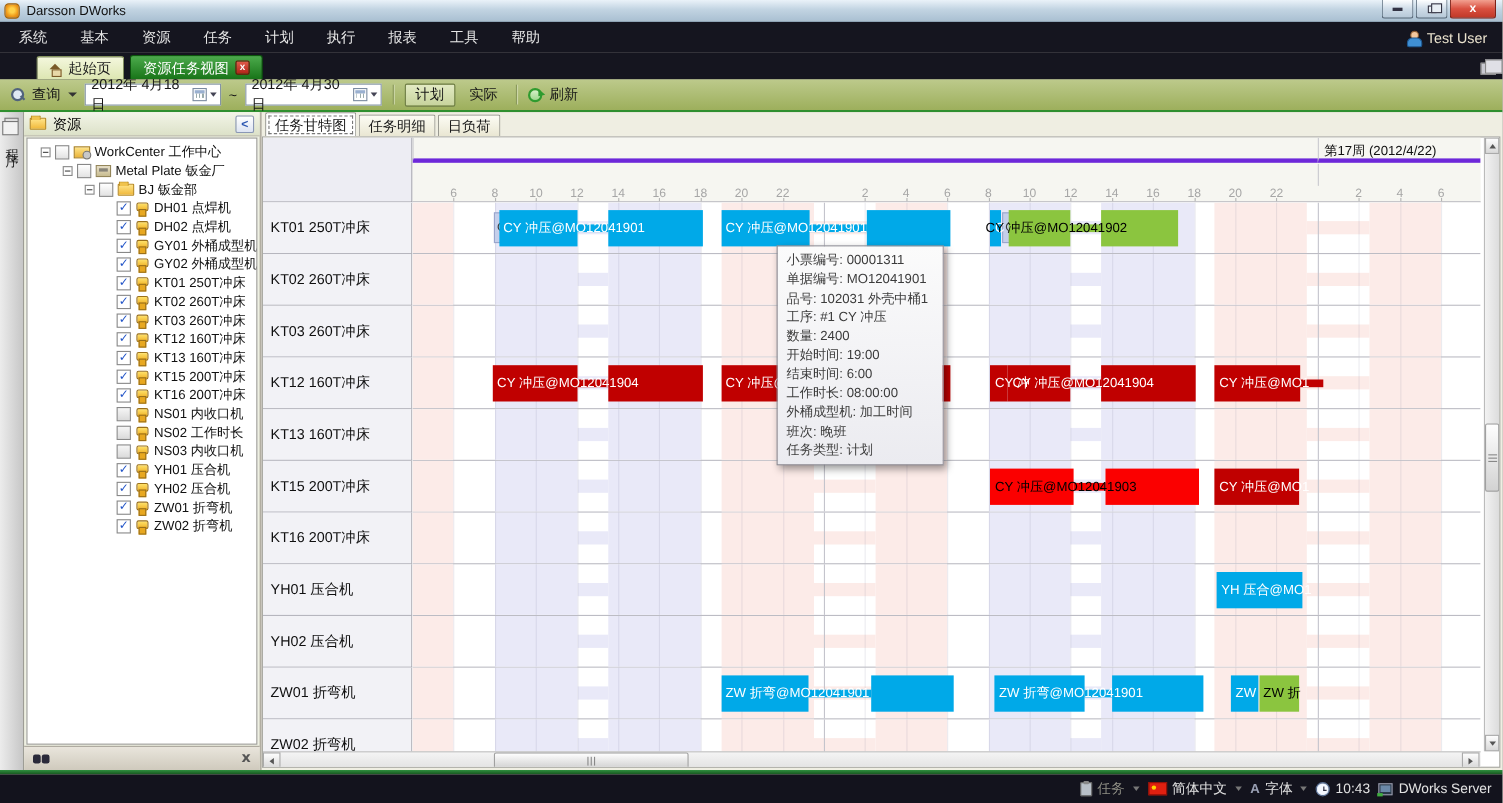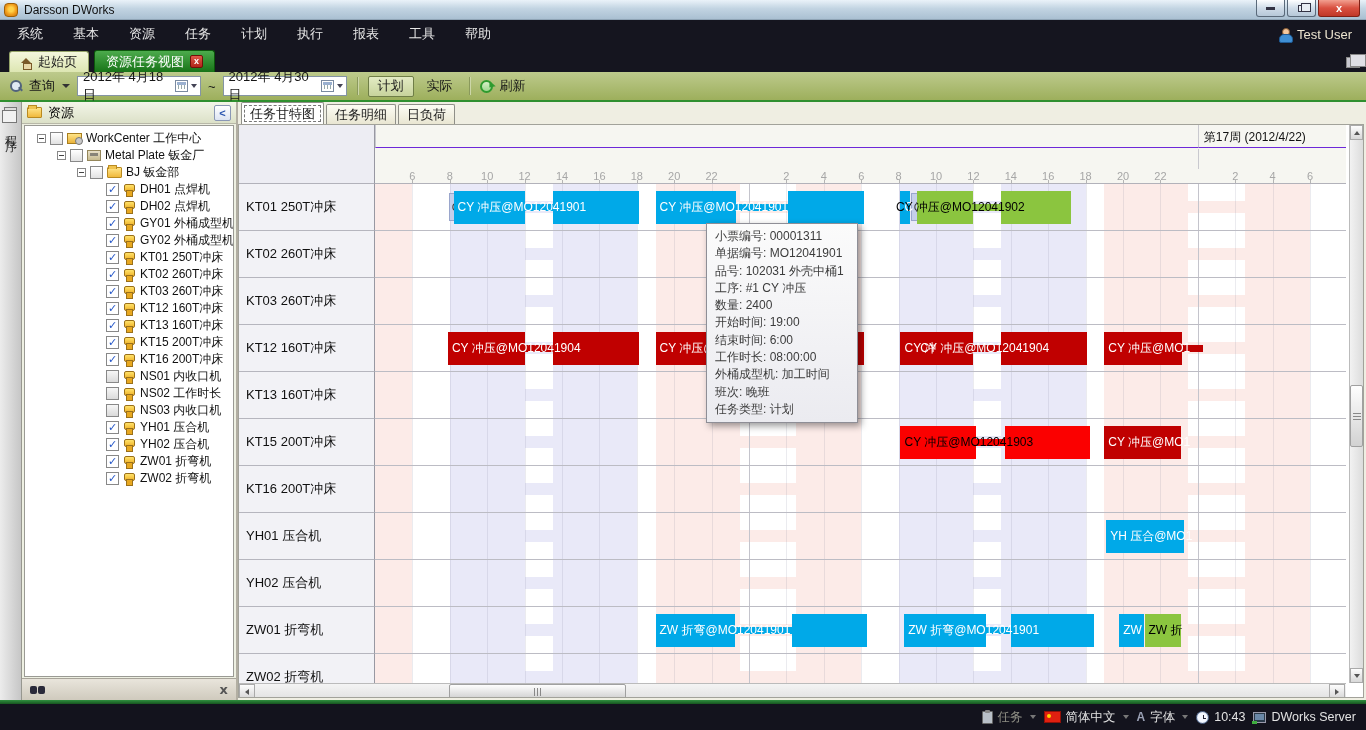--- a/index.html
+++ b/index.html
@@ -26,21 +26,21 @@
   .menu-items{display:flex;margin-left:2px}
   .menu-item{padding:0 15px;font-size:13px;cursor:default}
   .menu-user{position:absolute;right:14px;display:flex;align-items:center;gap:6px;color:#ece4cf}
   .ic-person{width:12px;height:13px;position:relative}
   .ic-person:before{content:"";position:absolute;left:3px;top:0;width:6px;height:6px;border-radius:50%;background:#f3c89e;border:1px solid #8a5a30}
   .ic-person:after{content:"";position:absolute;left:0;top:6px;width:12px;height:7px;border-radius:5px 5px 2px 2px;background:#3f8fd4;border:1px solid #1f5a94}
 
   
   .tabstrip{height:24px;background:#15151f;display:flex;align-items:flex-end;position:relative}
   .tab{display:flex;align-items:center;gap:6px;border-radius:3px 3px 0 0;font-size:13px;padding:0 11px}
-  .tab-home{margin-left:9px;height:21px;background:linear-gradient(#f4f7dd,#dde6b2);border:1px solid #95a469;border-bottom:none;color:#1c1c1c}
+  .tab-home{margin-left:33px;height:21px;background:linear-gradient(#f4f7dd,#dde6b2);border:1px solid #95a469;border-bottom:none;color:#1c1c1c}
   .tab-active{margin-left:5px;height:22px;background:linear-gradient(#4cab4c,#187418);border:1px solid #0c570c;border-bottom:none;color:#fff}
   .ic-home{width:11px;height:10px;position:relative;margin-top:1px}
   .ic-home:before{content:"";position:absolute;left:0;top:0;border-left:5.5px solid transparent;border-right:5.5px solid transparent;border-bottom:5px solid #7a5a28}
   .ic-home:after{content:"";position:absolute;left:2px;top:5px;width:7px;height:5px;background:#e8d8a8;border:1px solid #7a5a28}
   .tab-close{width:13px;height:13px;background:linear-gradient(#e05a4a,#b02418);border:1px solid #701008;border-radius:2px;color:#fff;
              font-size:9px;line-height:11px;text-align:center;font-weight:bold}
   .cascade-icon{position:absolute;right:6px;bottom:4px;width:14px;height:11px;border:1px solid #888;background:#c8c8d0}
   .cascade-icon:before{content:"";position:absolute;left:3px;top:-4px;width:14px;height:11px;border:1px solid #888;background:#e0e0e6}
 
   
@@ -107,21 +107,21 @@
   .view-tabs{height:22px;display:flex;align-items:flex-end;padding-left:3px}
   .vtab{height:20px;display:flex;align-items:center;padding:0 8px;font-size:13px;color:#1a1a1a;
         border:1px solid #8f8f88;border-bottom:none;background:linear-gradient(#fcfcf4,#e9e6d2);margin-right:2px;border-radius:2px 2px 0 0}
   .vtab.active{height:22px;background:#fff;position:relative}
   .vtab.active:after{content:"";position:absolute;inset:2px;border:1px dashed #777}
 
   .gantt-wrap{position:relative;height:574px;margin-right:2px;background:#fff;border:1px solid #a2a29a;overflow:hidden}
   .gcorner{position:absolute;left:0;top:0;width:136px;height:59px;background:#ededf3;border-right:1px solid #9898a2;border-bottom:1px solid #b2b2ba}
   .gheader{position:absolute;left:136px;top:0;width:971px;height:59px;background:#f6f6f1;border-bottom:1px solid #b2b2ba;overflow:hidden}
   .hcell{position:absolute;border-left:1px solid #c9c9cf;color:#111;font-size:12px;overflow:hidden;white-space:nowrap}
-  .hcell.wk{top:0;height:23px;border-bottom:1px solid #6d28d9;padding:4px 0 0 5px}
+  .hcell.wk{top:0;height:23px;border-bottom:4px solid #6d28d9;padding:4px 0 0 5px}
   .hcell.day{top:24px;height:20px;text-align:center;padding-top:3px}
   .hourlab{position:absolute;top:45px;width:30px;text-align:center;font-size:11px;color:#a6a6a6}
   .htick{position:absolute;top:55px;width:1px;height:4px;background:#b4b4b4}
 
   .glabels{position:absolute;left:0;top:59px;width:136px;height:499px;overflow:hidden;background:#f2f2f6}
   .glabel{position:absolute;left:0;width:136px;height:47px;background:#f2f2f6;border-bottom:1px solid #b6b6be;border-right:1px solid #9898a2;
           font-size:13px;color:#101010;line-height:46px;padding-left:7px;white-space:nowrap}
   .gbody{position:absolute;left:136px;top:59px;width:971px;height:499px;overflow:hidden;background:#fff}
   .grow{position:absolute;left:0;width:971px;height:47px;border-bottom:1px solid #bcbcc4}
   .band{position:absolute;top:0;height:46px}

